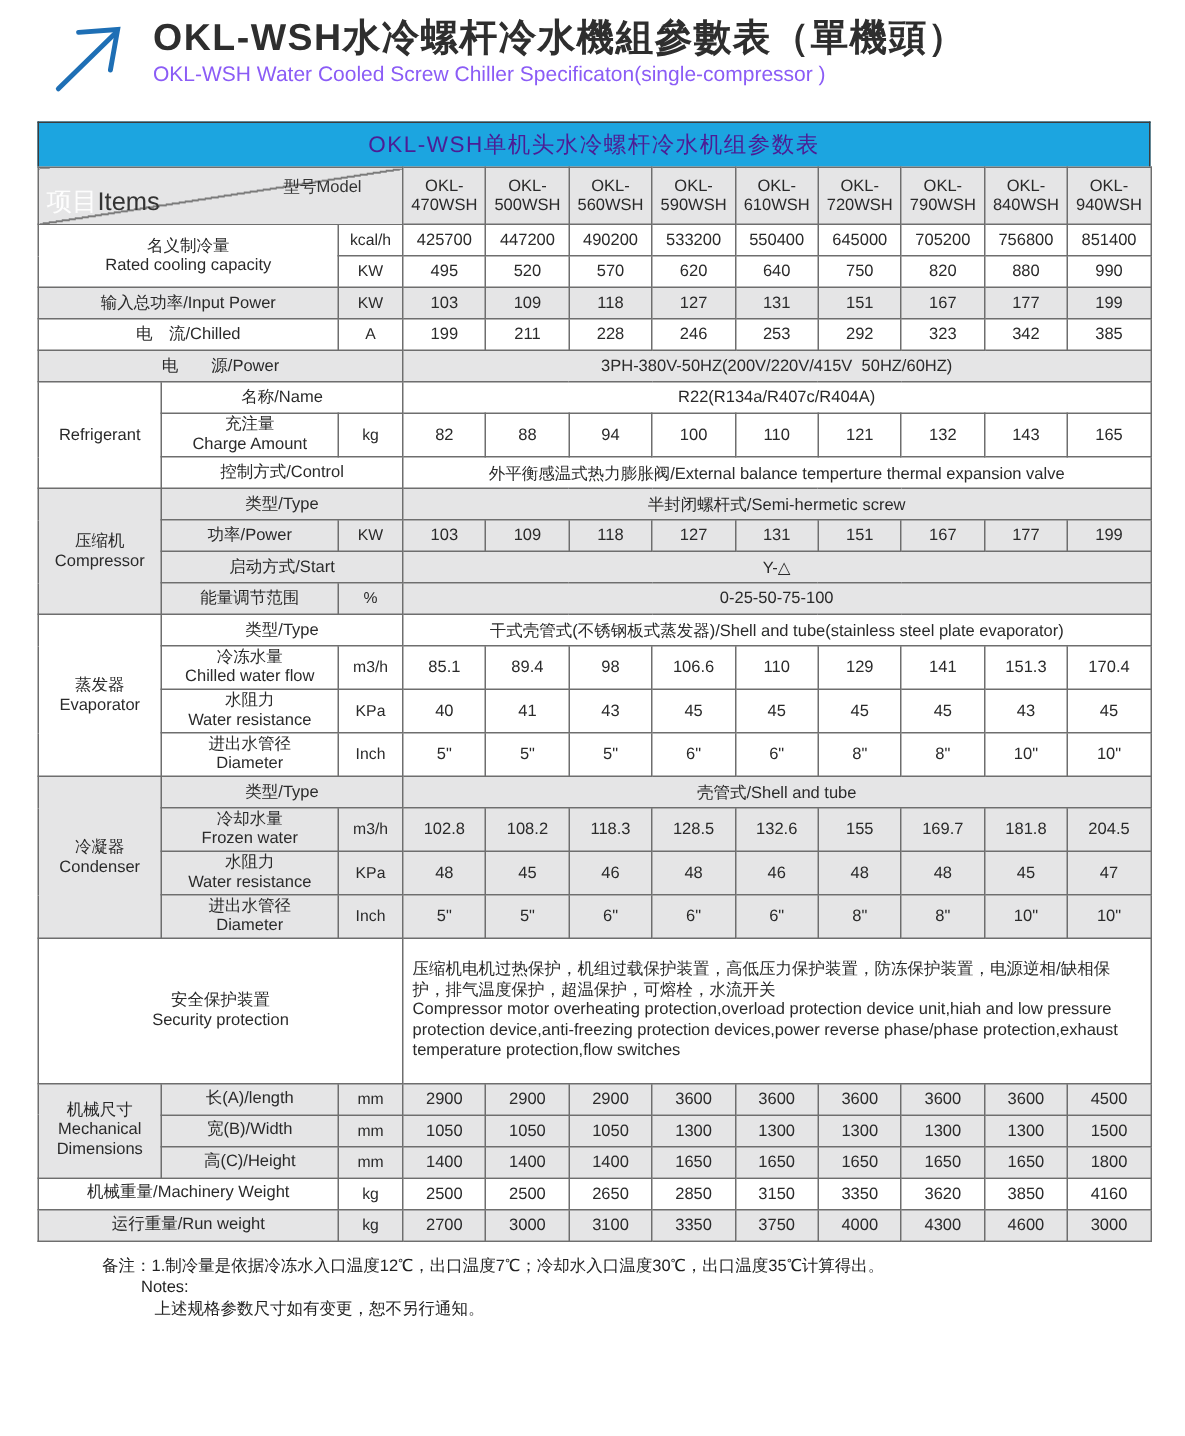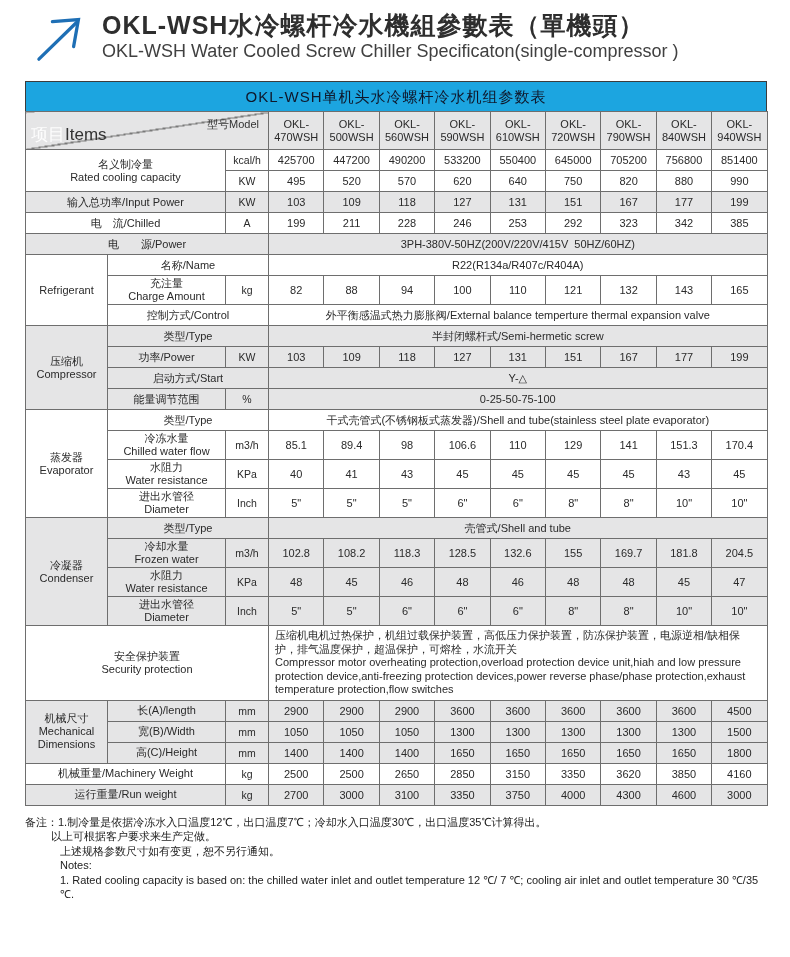--- a/index.html
+++ b/index.html
@@ -8,55 +8,55 @@
     font-family:"Liberation Sans", sans-serif; color:#2a2a2a;
     overflow:hidden;
   }
   .page { position:relative; width:790px; height:880px; }
 
   
   .doc-header { display:flex; align-items:flex-start; padding:10px 0 0 34px; }
   .logo { width:58px; height:54px; flex:0 0 auto; }
   .titles { margin-left:10px; }
   .title-zh { font-size:25px; font-weight:bold; letter-spacing:1px; color:#2e2e2e; line-height:1.2; }
-  .title-en { font-size:18px; color:#404040; margin-top:1px; }
+  .title-en { font-size:14px; color:#8b5cf6; margin-top:1px; }
 
   
   .content { width:742px; margin:17px 0 0 25px; }
   .banner {
     height:30px; line-height:30px; text-align:center;
-    background:#1ca5e0; color:#0f172a; font-size:15px; letter-spacing:1px;
+    background:#1ca5e0; color:#4c1d95; font-size:15px; letter-spacing:1px;
     border:1px solid #3c3c3c; border-bottom:none; box-sizing:border-box;
   }
   table.spec { border-collapse:collapse; table-layout:fixed; width:742px; font-size:11px; }
   table.spec td { border:1px solid #6e6e6e; text-align:center; vertical-align:middle; padding:1px 2px; background-color:#ffffff; }
   table.spec { border:1px solid #3c3c3c; }
   tr.shade td { background-color:#e5e5e6; }
   tr { height:21px; }
   tr.head-row { height:38px; }
   .cell-group div, .cell-label div, .model-cell div { line-height:13px; }
   .cell-unit { font-size:10.5px; }
   .cell-value { font-size:11px; }
   .cell-span { font-size:11px; }
-  .cell-span.left { text-align:left; padding:3px 6px; }
+  .cell-span.left { text-align:left; padding:14px 6px; }
   .cell-span.left div { line-height:13.5px; }
   .corner {
     position:relative;
     background-image:linear-gradient(to bottom right,
       transparent calc(50% - 0.7px), #7a7a7a calc(50% - 0.7px),
       #7a7a7a calc(50% + 0.7px), transparent calc(50% + 0.7px));
   }
   .corner .items { position:absolute; left:5px; bottom:3px; font-size:17px;text-align:right; }
   .corner .items .zh { color:#fdfdfd; }
   .corner .items .en { color:#333; }
-  .corner .model { position:absolute; right:9px; top:5px; font-size:11px; color:#333; }
+  .corner .model { position:absolute; right:27px; top:5px; font-size:11px; color:#333; }
 
   
   .notes { margin:9px 25px 0 25px; font-size:11px; color:#222; }
-  .notes .note-line { line-height:14.5px; }
+  .notes .note-line { line-height:14.5px;margin-left:43px; }
   .notes .note-line:nth-child(2) { padding-left:26px; }
   .notes .note-line:nth-child(3),
   .notes .note-line:nth-child(4),
   .notes .note-line:nth-child(5) { padding-left:35px; }
   .notes .note-line:nth-child(6) { margin-top:2px; }
   .notes .note-line:nth-child(7) { font-size:11.5px; }
 </style>
 </head>
 <body>
 
@@ -515,19 +515,17 @@
             <td class="cell-value">4300</td>
             <td class="cell-value">4600</td>
             <td class="cell-value">3000</td>
           </tr>
         </tbody>
     </table>
   </div>
 
   <div class="notes">
     <div class="note-line">备注：1.制冷量是依据冷冻水入口温度12℃，出口温度7℃；冷却水入口温度30℃，出口温度35℃计算得出。</div>
-    <div class="note-line">以上可根据客户要求来生产定做。</div>
+    <div class="note-line">Notes:</div>
     <div class="note-line">上述规格参数尺寸如有变更，恕不另行通知。</div>
-    <div class="note-line">Notes:</div>
-    <div class="note-line">1. Rated cooling capacity is based on: the chilled water inlet and outlet temperature 12 ℃/ 7 ℃; cooling air inlet and outlet temperature 30 ℃/35 ℃.</div>
   </div>
 
 </div>
 
 </body></html>

